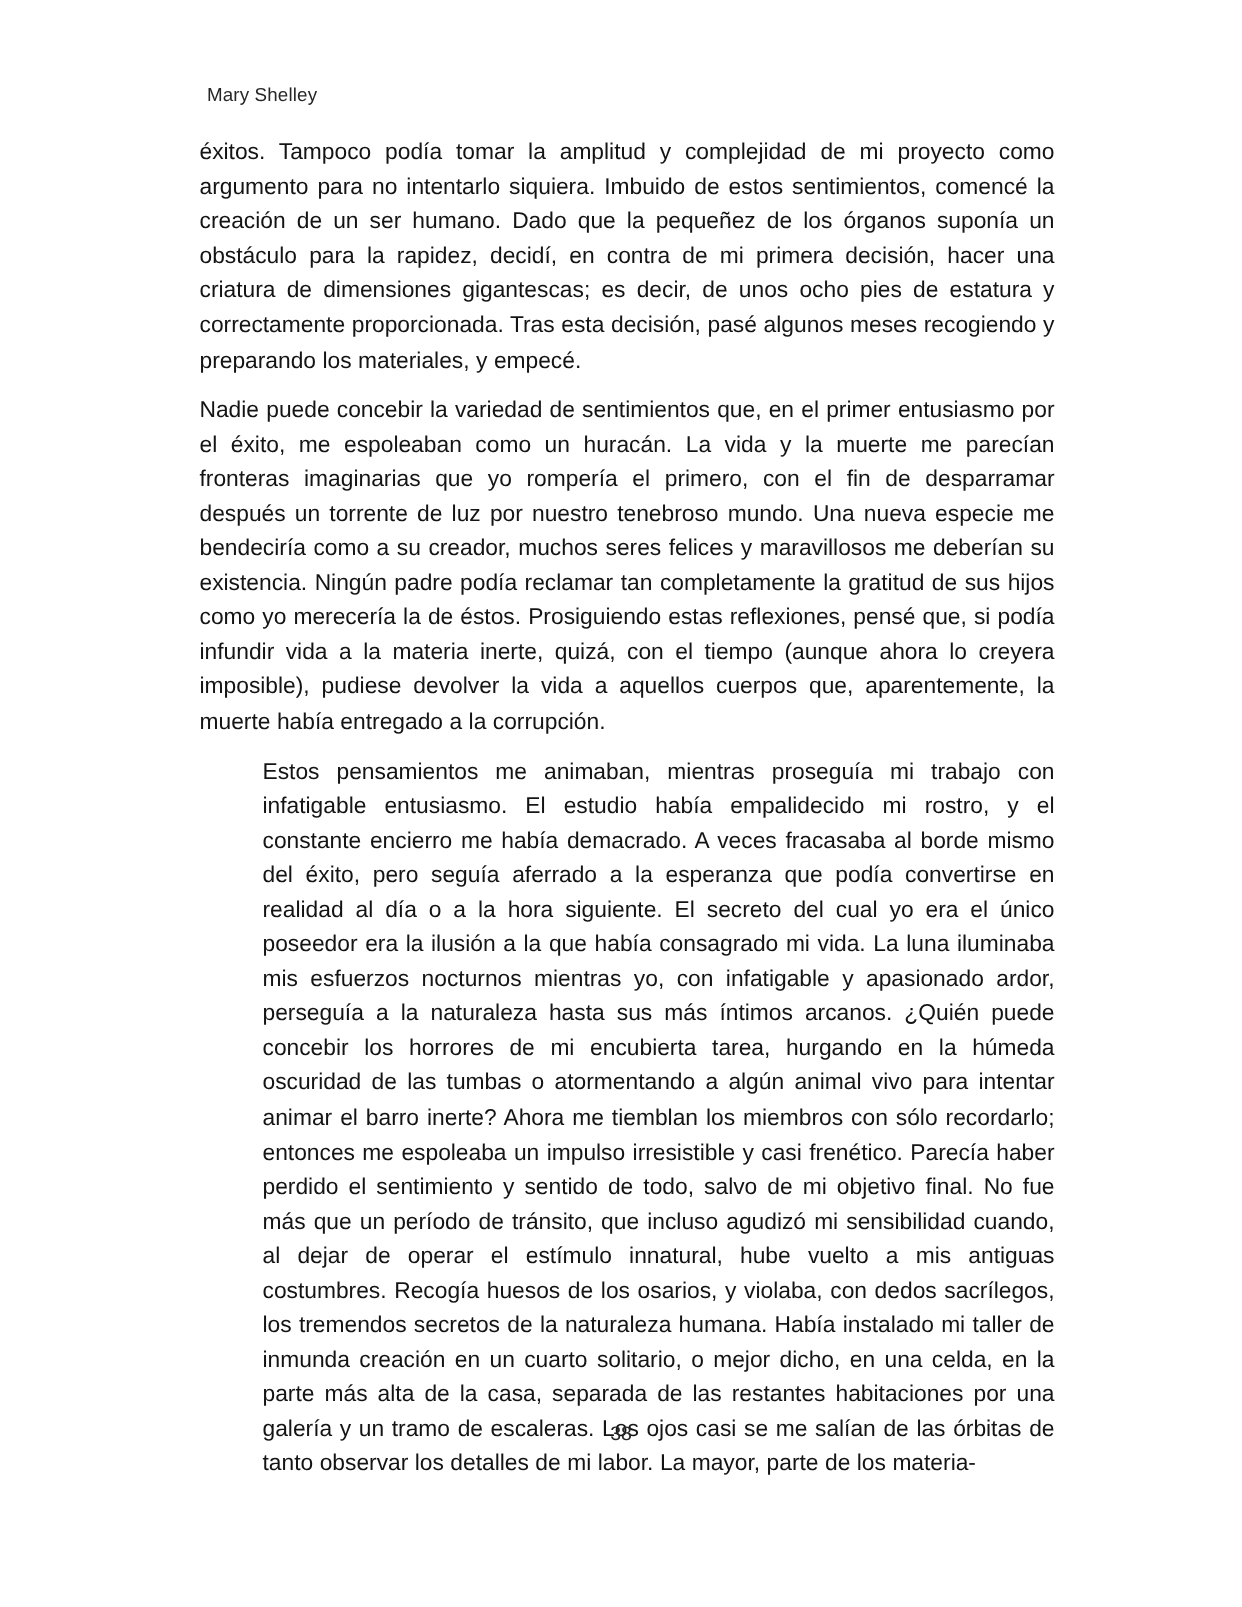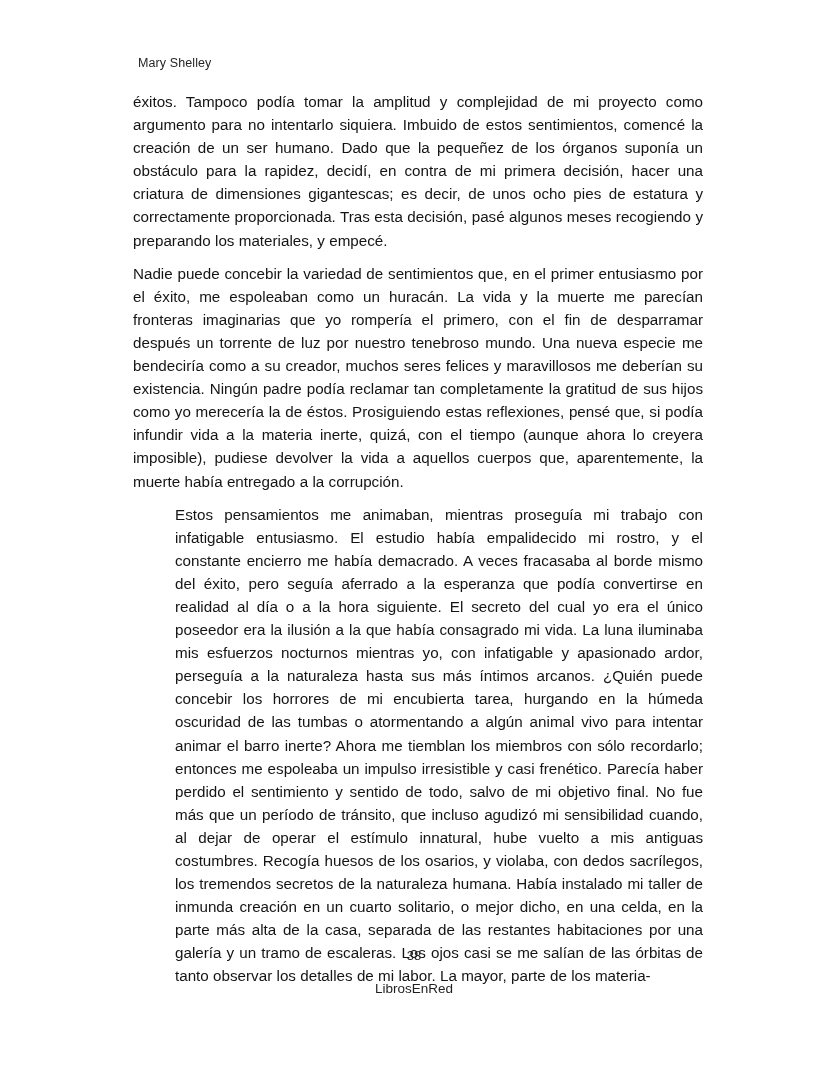--- a/index.html
+++ b/index.html
@@ -74,16 +74,15 @@
   <div class="running-head">Mary Shelley</div>
 
   <div class="text-block">
     <p class="para">éxitos. Tampoco podía tomar la amplitud y complejidad de mi proyecto como argumento para no intentarlo siquiera. Imbuido de estos sentimientos, comencé la creación de un ser humano. Dado que la pequeñez de los órganos suponía un obstáculo para la rapidez, decidí, en contra de mi primera decisión, hacer una criatura de dimensiones gigantescas; es decir, de unos ocho pies de estatura y correctamente proporcionada. Tras esta decisión, pasé algunos meses recogiendo y preparando los materiales, y empecé.</p>
     <p class="para">Nadie puede concebir la variedad de sentimientos que, en el primer entusiasmo por el éxito, me espoleaban como un huracán. La vida y la muerte me parecían fronteras imaginarias que yo rompería el primero, con el fin de desparramar después un torrente de luz por nuestro tenebroso mundo. Una nueva especie me bendeciría como a su creador, muchos seres felices y maravillosos me deberían su existencia. Ningún padre podía reclamar tan completamente la gratitud de sus hijos como yo merecería la de éstos. Prosiguiendo estas reflexiones, pensé que, si podía infundir vida a la materia inerte, quizá, con el tiempo (aunque ahora lo creyera imposible), pudiese devolver la vida a aquellos cuerpos que, aparentemente, la muerte había entregado a la corrupción.</p>
     <p class="para">Estos pensamientos me animaban, mientras proseguía mi trabajo con infatigable entusiasmo. El estudio había empalidecido mi rostro, y el constante encierro me había demacrado. A veces fracasaba al borde mismo del éxito, pero seguía aferrado a la esperanza que podía convertirse en realidad al día o a la hora siguiente. El secreto del cual yo era el único poseedor era la ilusión a la que había consagrado mi vida. La luna iluminaba mis esfuerzos nocturnos mientras yo, con infatigable y apasionado ardor, perseguía a la naturaleza hasta sus más íntimos arcanos. ¿Quién puede concebir los horrores de mi encubierta tarea, hurgando en la húmeda oscuridad de las tumbas o atormentando a algún animal vivo para intentar animar el barro inerte? Ahora me tiemblan los miembros con sólo recordarlo; entonces me espoleaba un impulso irresistible y casi frenético. Parecía haber perdido el sentimiento y sentido de todo, salvo de mi objetivo final. No fue más que un período de tránsito, que incluso agudizó mi sensibilidad cuando, al dejar de operar el estímulo innatural, hube vuelto a mis antiguas costumbres. Recogía huesos de los osarios, y violaba, con dedos sacrílegos, los tremendos secretos de la naturaleza humana. Había instalado mi taller de inmunda creación en un cuarto solitario, o mejor dicho, en una celda, en la parte más alta de la casa, separada de las restantes habitaciones por una galería y un tramo de escaleras. Los ojos casi se me salían de las órbitas de tanto observar los detalles de mi labor. La mayor, parte de los materia-</p>
   </div>
 
   <div class="footer">
     <div class="page-number">38</div>
-    <div class="imprint">LibrosEnRed</div>
   </div>
 
 </div>
 
 </body></html>

